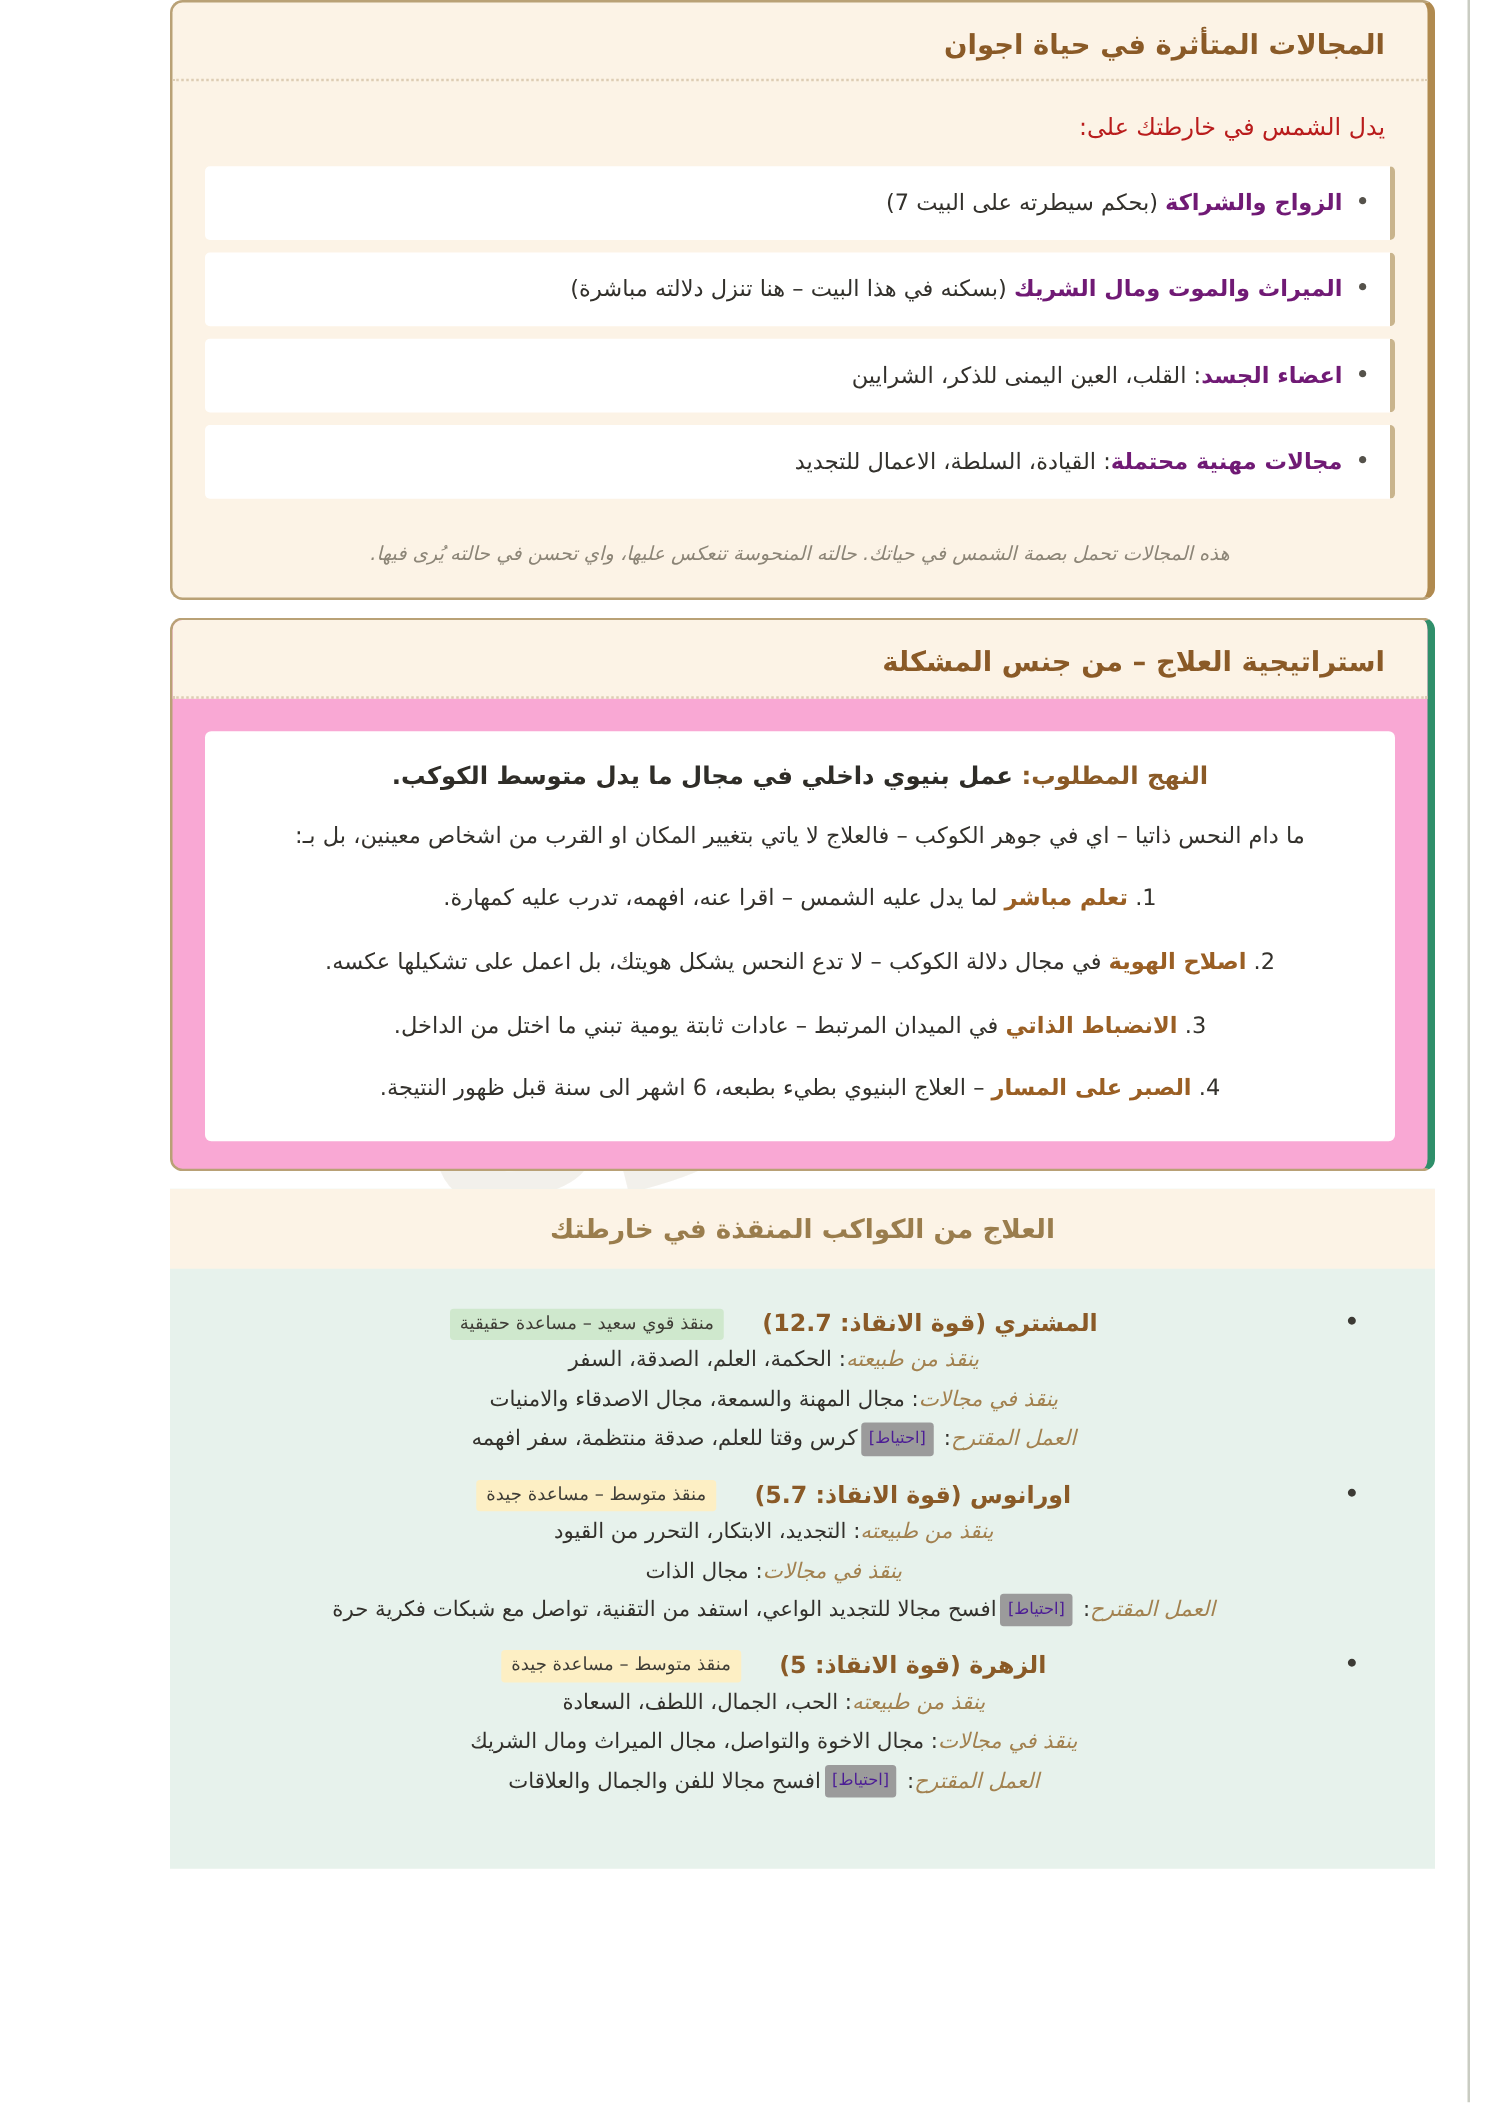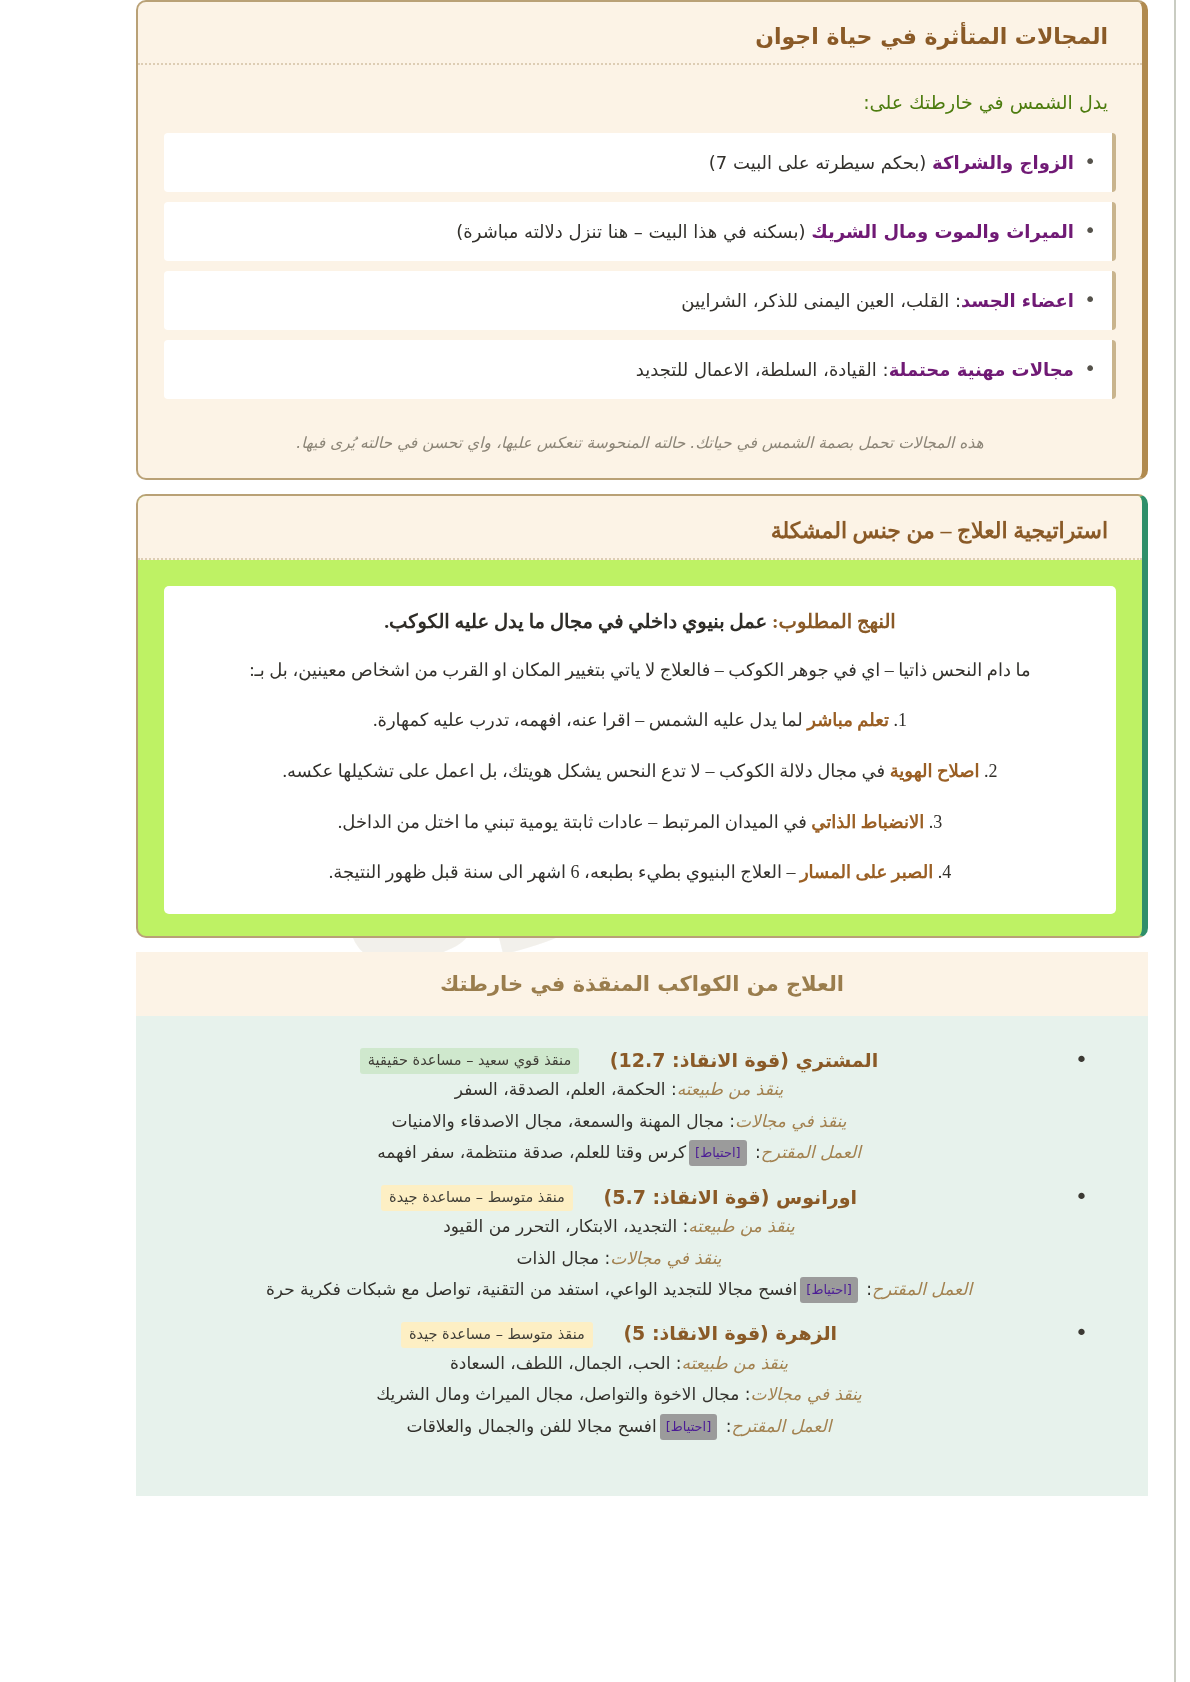--- a/index.html
+++ b/index.html
@@ -82,21 +82,21 @@
   .card-head {
     font-size: 22px;
     font-weight: bold;
     color: #8a5a27;
     text-align: right;
     padding: 22px 34px 14px 34px;
     border-bottom: 2px dotted #ddcdb4;
   }
   .lead {
     font-size: 19px;
-    color: #4d7c0f;
+    color: #b91c1c;
     text-align: right;
     padding: 26px 34px 10px 34px;
   }
   .white-items {
     padding: 0 26px;
   }
   .white-item {
     background: #ffffff;
     border-right: 4px solid #c9b48d;
     border-radius: 4px;
@@ -121,25 +121,24 @@
     font-style: italic;
     font-size: 15.5px;
     color: #8c8577;
     text-align: center;
     padding: 22px 34px 0 34px;
     line-height: 1.6;
   }
 
   
   .card-strategy {
-    background: #bef264;
+    background: #f9a8d4;
     border: 2px solid #b9a176;
     border-right: 6px solid #2f8f6a;
     padding-bottom: 22px;
-    font-family: Liberation Serif, serif;
   }
   .card-strategy .card-head {
     background: #fcf3e6;
     color: #8a5a27;
     border-bottom: 2px dotted #ddcdb4;
   }
   .white-panel {
     background: #ffffff;
     margin: 26px 26px 0 26px;
     border-radius: 5px;
@@ -274,21 +273,21 @@
     </div>
 
     <div class="note-italic">هذه المجالات تحمل بصمة الشمس في حياتك. حالته المنحوسة تنعكس عليها، واي تحسن في حالته يُرى فيها.</div>
   </section>
 
   <section class="card card-strategy">
     <div class="card-head">استراتيجية العلاج – من جنس المشكلة</div>
 
     <div class="white-panel">
       <div class="approach">
-        <span>النهج المطلوب:</span><span class="dark"> عمل بنيوي داخلي في مجال ما يدل عليه الكوكب.</span>
+        <span>النهج المطلوب:</span><span class="dark"> عمل بنيوي داخلي في مجال ما يدل متوسط الكوكب.</span>
       </div>
 
       <div class="para">ما دام النحس ذاتيا – اي في جوهر الكوكب – فالعلاج لا ياتي بتغيير المكان او القرب من اشخاص معينين، بل بـ:</div>
 
       <div class="num-item">
         <span>1.</span>
         <b>تعلم مباشر</b><span> لما يدل عليه الشمس – اقرا عنه، افهمه، تدرب عليه كمهارة.</span>
       </div>
       <div class="num-item">
         <span>2.</span>

